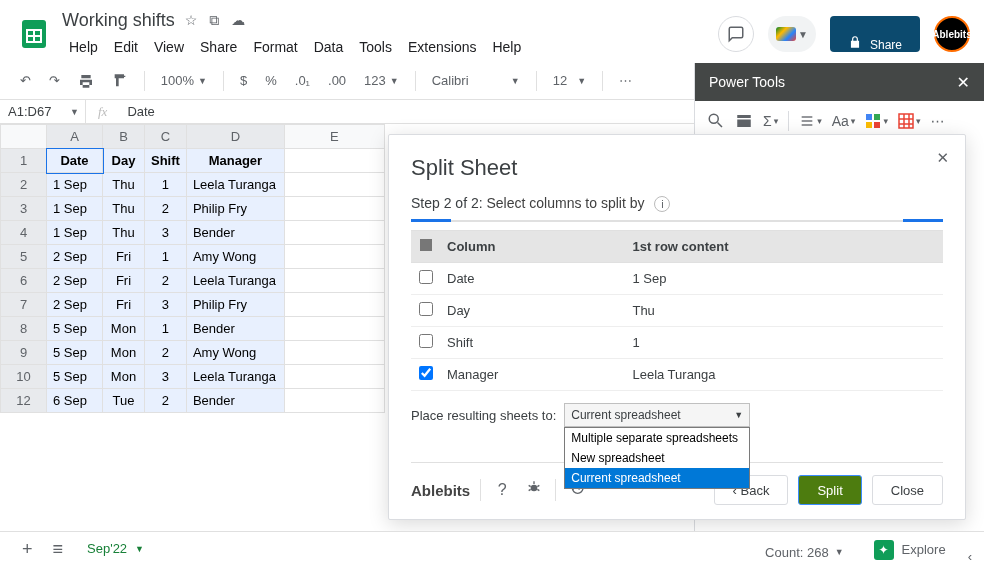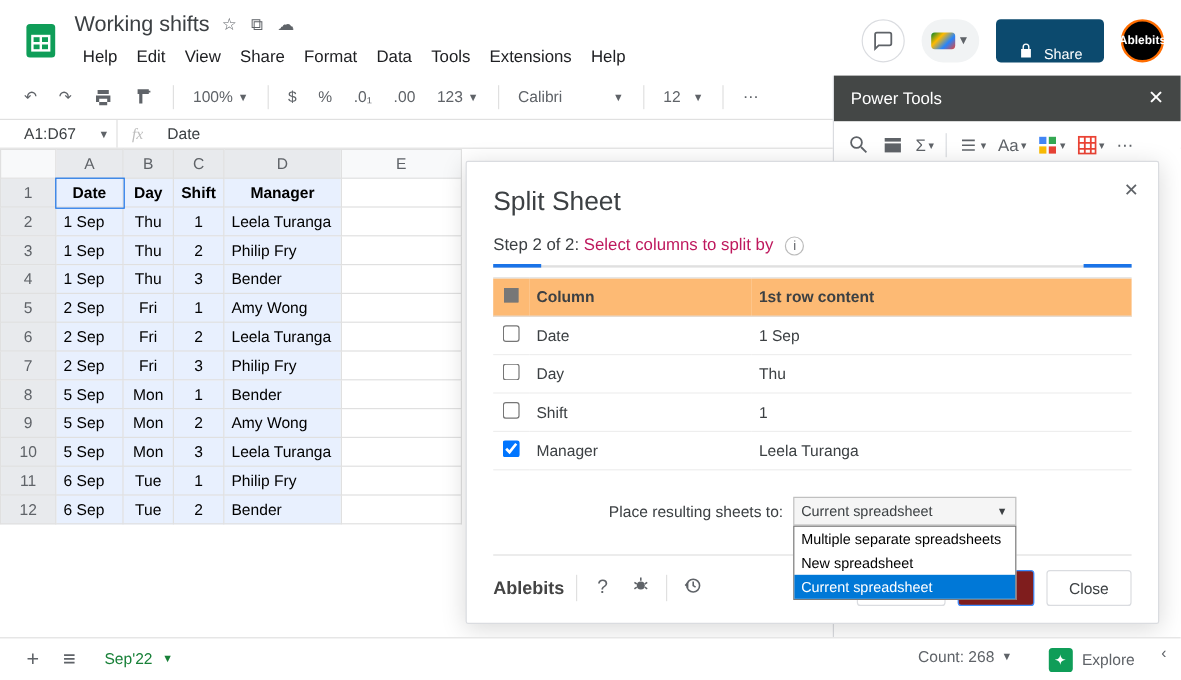--- a/index.html
+++ b/index.html
@@ -19,83 +19,83 @@
 .meet-btn { border: none; background: #f1f3f4; border-radius: 20px; width: 48px; position: relative; }
 .meet-cam { width:20px; height:14px; background:linear-gradient(135deg,#00832d,#ffba00,#2684fc,#ea4335); border-radius:3px; }
 .meet-caret { font-size: 10px; margin-left: 2px; color:#5f6368; }
 .share-btn { background: #0c4a6e; color: #fff; border: none; padding: 0 18px; height: 36px; border-radius: 4px; font-size: 12px; font-weight: 500; display: flex; align-items: flex-end; gap: 8px; }
 .avatar { width: 36px; height: 36px; border-radius: 50%; background: #000; color: #fff; display: flex; align-items: center; justify-content: center; font-size: 10px; border: 2px solid #ff6d00; font-weight:bold; }
 .toolbar { display: flex; align-items: center; padding: 6px 14px; border-bottom: 1px solid #e0e0e0; gap: 6px; height: 38px; color: #5f6368; font-size: 13px; }
 .tb-sep { width: 1px; height: 20px; background: #e0e0e0; margin: 0 4px; }
 .tb-item { padding: 4px 6px; display: flex; align-items: center; gap: 2px; }
 .tb-caret { font-size: 9px; margin-left: 2px; }
 .fx-row { display: flex; align-items: center; border-bottom: 1px solid #e0e0e0; height: 24px; font-size: 13px; }
-.cell-ref { width: 86px; padding-left: 8px; color: #3c4043; border-right: 1px solid #e0e0e0; height: 100%; display: flex; align-items: center; margin-left: 12px; }
+.cell-ref { width: 86px; padding-left: 8px; color: #3c4043; border-right: 1px solid #e0e0e0; height: 100%; display: flex; align-items: center; }
 .fx-ref-caret { font-size: 9px; margin-left: auto; margin-right: 6px; color: #5f6368; }
 .fx-label { padding: 0 12px; color: #bdbdbd; font-style: italic; font-family: serif; }
 .fx-input { flex: 1; padding: 0 8px; color: #3c4043; }
 .grid-area { position: relative; height: 405px; overflow: hidden; }
 table.sheet { border-collapse: collapse; font-size: 13px; }
 table.sheet th.cn, table.sheet th.rn { background: #f8f9fa; color: #5f6368; font-weight: normal; border: 1px solid #e0e0e0; }
 table.sheet th.cn { height: 22px; text-align: center; }
 table.sheet th.rn { width: 46px; height: 24px; text-align: center; }
 table.sheet td { border: 1px solid #e0e0e0; padding: 0 6px; height: 24px; background: #e8f0fe; }
 table.sheet td.hdr { font-weight: bold; text-align: center; }
 table.sheet th.cn.sel, table.sheet th.rn.sel { background: #e8eaed; }
 table.sheet td.c-date { width: 56px; }
 table.sheet td.c-day { width: 42px; text-align: center; }
 table.sheet td.c-shift { width: 38px; text-align: center; }
 table.sheet td.c-mgr { width: 98px; }
 table.sheet td.c-e { width: 100px; background: #fff; }
 .sel-border { outline: 1px solid #1a73e8; }
 .bottombar { position: absolute; bottom: 0; left: 0; right: 0; height: 36px; border-top: 1px solid #e0e0e0; display: flex; align-items: center; padding: 0 12px; font-size: 13px; background:#fff; }
 .add-sheet, .all-sheets { padding: 6px 10px; color: #5f6368; font-size: 18px; }
 .sheet-tab { padding: 0 14px; color: #188038; font-weight: 500; border-bottom: 2px solid transparent; display: flex; align-items: center; gap: 6px; }
-.bottom-right { margin-left: auto; display: flex; align-items: flex-start; gap: 12px; }
+.bottom-right { margin-left: auto; display: flex; align-items: flex-end; gap: 12px; }
 .count-chip { color: #5f6368; padding: 4px 8px; display:flex; align-items:center; gap:4px; }
 .explore-btn { display: flex; align-items: center; gap: 8px; color: #5f6368; padding: 4px 10px; }
 .explore-icon { width: 20px; height: 20px; background: #0f9d58; border-radius: 3px; display:flex; align-items:center; justify-content:center; color:#fff; font-size:12px; }
 
 
 .sidebar { position: absolute; top: 63px; right: 0; width: 290px; height: 468px; border-left: 1px solid #dadce0; background: #fff; }
 .sidebar-hdr { background: #444746; color: #fff; height: 38px; display: flex; align-items: center; padding: 0 14px; font-size: 14px; font-weight: 500; }
 .sidebar-close { margin-left: auto; color: #fff; font-size: 16px; }
 .sidebar-tools { padding: 10px 12px; display: flex; gap: 10px; color: #5f6368; font-size: 14px; align-items:center; }
 .st-item { display:flex; align-items:center; }
 .st-sep { width:1px; height:20px; background:#dadce0; }
 
 
 .panel { position: absolute; top: 134px; left: 388px; width: 578px; height: 386px; background: #fff; border: 1px solid #dadce0; border-radius: 2px; box-shadow: 0 4px 20px rgba(0,0,0,0.15); padding: 20px 22px 14px; display: flex; flex-direction: column; }
 .panel-title { font-size: 22px; color: #3c4043; }
 .panel-close { position: absolute; top: 14px; right: 16px; color: #5f6368; font-size: 15px; }
 .panel-step { font-size: 14px; color: #3c4043; margin-top: 14px; padding-bottom: 8px; }
-.panel-step a { color: #be185d; text-decoration: none; }
+.panel-step a { color: #404040; text-decoration: none; }
 .panel-step-bar { height:2px; background:#e0e0e0; position:relative; margin-bottom:8px; }
 .panel-step-bar::before, .panel-step-bar::after { content:''; position:absolute; top:-1px; width:40px; height:3px; background:#1a73e8; }
 .panel-step-bar::before { left:0; }
 .panel-step-bar::after { right:0; }
 table.cols { width: 100%; border-collapse: collapse; font-size: 13px; }
-table.cols th { text-align: left; color: #3c4043; font-weight: bold; padding: 8px 6px; border-top: 1px solid #e0e0e0; border-bottom: 1px solid #e0e0e0; background:#fdba74; }
+table.cols th { text-align: left; color: #3c4043; font-weight: bold; padding: 8px 6px; border-top: 1px solid #e0e0e0; border-bottom: 1px solid #e0e0e0; background:#e5e5e5; }
 table.cols td { padding: 7px 6px; color: #3c4043; border-bottom: 1px solid #eee; }
 table.cols input[type=checkbox] { width: 14px; height: 14px; }
 .th-cb { width: 30px; text-align:center !important; }
 table.cols th.th-cb input { accent-color:#5f6368; }
-.place-row { margin-top: 22px; font-size: 13px; color: #3c4043; display: flex; align-items: center; gap: 8px; justify-content: center; }
+.place-row { margin-top: 12px; font-size: 13px; color: #3c4043; display: flex; align-items: center; gap: 8px; }
 .place-select { position: relative; border: 1px solid #c0c0c0; width: 186px; height: 24px; padding: 0 6px; font-size: 12px; display: flex; align-items: center; background:#f5f5f5; }
 .place-caret { margin-left: auto; font-size: 9px; }
 .dropdown { position: absolute; top: 23px; left: -1px; width: 186px; border: 1px solid #7a7a7a; background: #fff; z-index: 10; }
 .dropdown div { padding: 3px 6px; font-size: 12px; color: #000; }
 .dropdown div.sel { background: #0078d7; color: #fff; }
 .panel-footer { margin-top: auto; padding-top: 12px; border-top: 1px solid #e0e0e0; display: flex; align-items: center; gap: 10px; }
 .brand { font-weight: bold; color: #444; font-size: 15px; }
 .foot-icon { color: #5f6368; width: 22px; text-align: center; }
 .foot-sep { width:1px; height:22px; background:#e0e0e0; }
 .foot-spacer { flex: 1; }
 .btn { height: 30px; padding: 0 18px; border: 1px solid #dadce0; background: #fff; border-radius: 3px; font-size: 13px; color: #3c4043; }
-.btn.primary { background: #7f1d1d; color: #fff; border-color: #3b8cff; }
+.btn.primary { background: #4d7c0f; color: #fff; border-color: #3b8cff; }
 .rail { position:absolute; right:0; top:100px; bottom:36px; width:16px; border-left:1px solid #eee; }
 </style>
 </head>
 <body>
 
 <div class="topbar">
   <div class="logo">
     <svg viewBox="0 0 32 32">
         <rect x="4" y="2" width="24" height="28" rx="3" fill="#0f9d58"></rect>
         <rect x="9" y="12" width="14" height="12" fill="none" stroke="#fff" stroke-width="2"></rect>
@@ -290,28 +290,20 @@
     <td class="c-shift">2</td>
     <td class="c-mgr">Amy Wong</td>
     <td class="c-e"></td>
         </tr>
         <tr>
           <th class="rn sel">10</th>
     <td class="c-date">5 Sep</td>
     <td class="c-day">Mon</td>
     <td class="c-shift">3</td>
     <td class="c-mgr">Leela Turanga</td>
-    <td class="c-e"></td>
-        </tr>
-        <tr>
-          <th class="rn sel">11</th>
-    <td class="c-date">6 Sep</td>
-    <td class="c-day">Tue</td>
-    <td class="c-shift">1</td>
-    <td class="c-mgr">Philip Fry</td>
     <td class="c-e"></td>
         </tr>
         <tr>
           <th class="rn sel">12</th>
     <td class="c-date">6 Sep</td>
     <td class="c-day">Tue</td>
     <td class="c-shift">2</td>
     <td class="c-mgr">Bender</td>
     <td class="c-e"></td>
         </tr>

